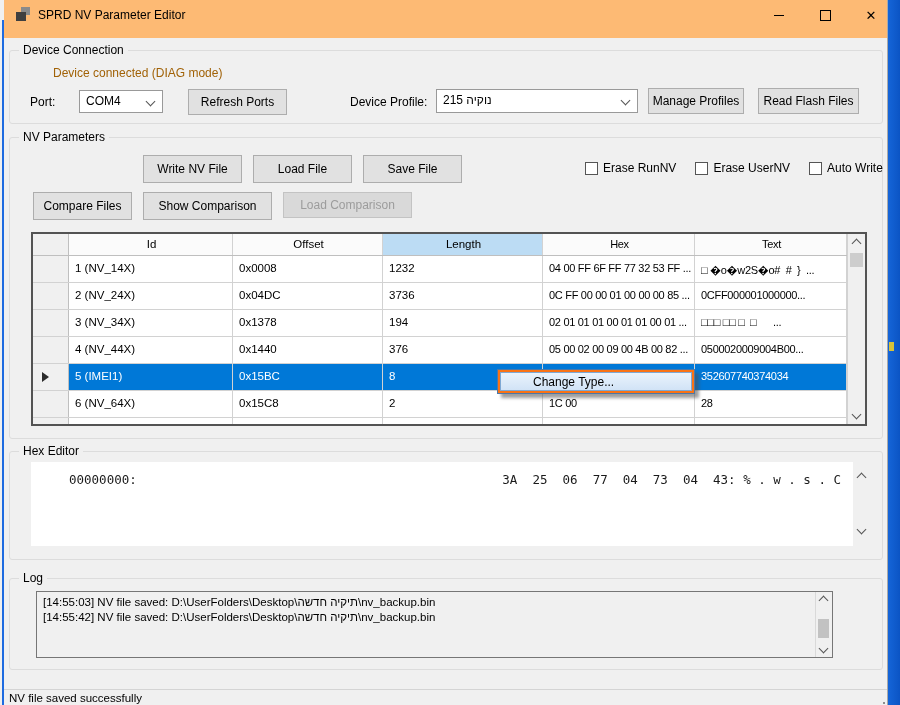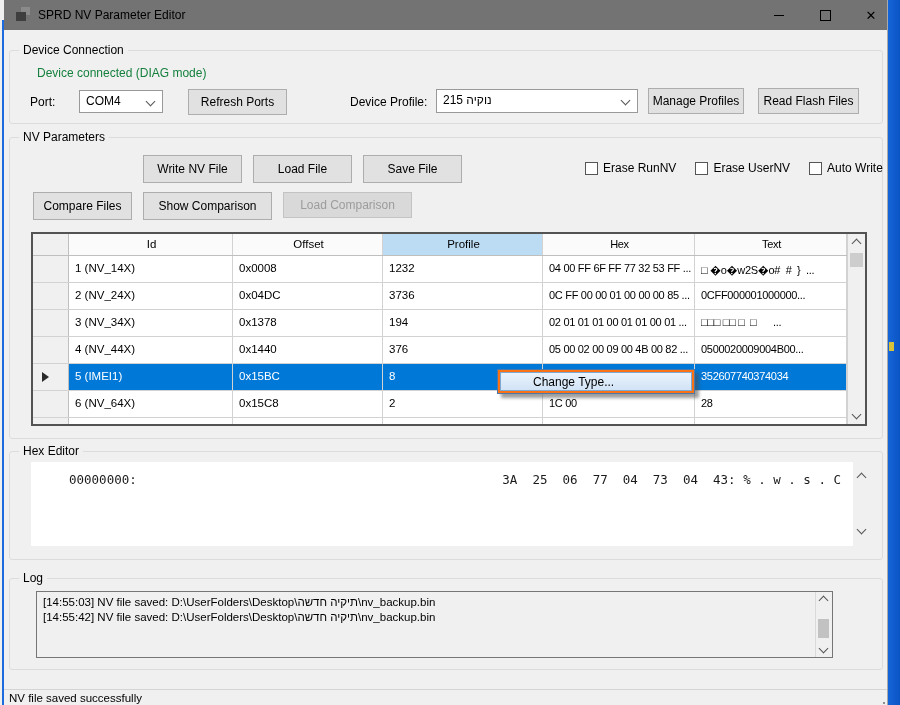--- a/index.html
+++ b/index.html
@@ -11,21 +11,21 @@
   
   .right-strip { position:absolute; right:0; top:0; width:12px; height:705px;
     background:linear-gradient(90deg,#1565d8,#0b54c4); }
   .left-strip { position:absolute; left:2px; top:20px; width:2px; height:685px; background:#1e6be0; }
   .bg-artifact { position:absolute; left:889px; top:342px; width:5px; height:9px; background:#d8c23a; }
 
   .window { position:absolute; left:4px; top:0; width:884px; height:705px;
     background:#f0f0f0; border-right:1px solid #a9a9a9; box-sizing:border-box; }
 
   
-  .titlebar { position:absolute; left:0; top:0; right:0; height:30px; background:#737373; }
+  .titlebar { position:absolute; left:0; top:0; right:0; height:38px; background:#fdba74; }
   .app-icon { position:absolute; left:12px; top:7px; width:16px; height:16px; }
   .app-icon .b1 { position:absolute; left:5px; top:0; width:9px; height:8px; background:#8a8a8a; }
   .app-icon .b2 { position:absolute; left:0; top:5px; width:10px; height:9px; background:#3f3f3f; }
   .title-text { position:absolute; left:34px; top:8px; font-size:12px; white-space:nowrap; }
   .win-btn { position:absolute; top:0; width:45px; height:30px; display:flex; align-items:center; justify-content:center; }
   .wb-min { left:752px; } .wb-max { left:799px; } .wb-close { left:845px; width:44px; font-size:13px; }
   .min-bar { width:10px; height:1px; background:#000; }
   .max-box { width:9px; height:9px; border:1px solid #000; }
 
   
@@ -106,21 +106,21 @@
   .log-scroll .arr.top { top:5px; } .log-scroll .arr.bot { bottom:5px; }
   .log-thumb { position:absolute; left:2px; top:27px; width:11px; height:19px; background:#c2c2c2; }
 
   
   .statusbar { position:absolute; left:0; right:0; top:689px; height:16px;
     background:#f0f0f0; border-top:1px solid #d4d4d4; box-sizing:content-box; overflow:hidden; }
   .statusbar .txt { padding:2px 0 0 5px; font-size:11.5px; white-space:nowrap; }
   .grip { position:absolute; right:2px; bottom:2px; width:2px; height:2px; background:#8f8f8f;
     box-shadow:-4px 4px 0 #8f8f8f, 0 4px 0 #8f8f8f; }
 
-  .green { color:#15803d; }
+  .green { color:#a16207;margin-left:16px; }
 </style>
 </head>
 <body>
 
 <div class="left-strip"></div>
 <div class="right-strip"></div>
 <div class="bg-artifact"></div>
 
 <div class="window">
 
@@ -183,21 +183,21 @@
 
     <div class="btn" style="left:23px; top:54px; width:99px; height:28px;">Compare Files</div>
     <div class="btn" style="left:133px; top:54px; width:129px; height:28px;">Show Comparison</div>
     <div class="btn disabled" style="left:273px; top:54px; width:129px; height:26px;">Load Comparison</div>
 
     <div class="grid">
       <div class="grid-row header">
         <div class="gcell c-rh"></div>
         <div class="gcell c-id">Id</div>
         <div class="gcell c-off">Offset</div>
-        <div class="gcell c-len">Profile</div>
+        <div class="gcell c-len">Length</div>
         <div class="gcell c-hex">Hex</div>
         <div class="gcell c-text">Text</div>
       </div>
 
       <div class="grid-row">
         <div class="gcell c-rh"></div>
         <div class="gcell c-id">1 (NV_14X)</div>
         <div class="gcell c-off">0x0008</div>
         <div class="gcell c-len">1232</div>
         <div class="gcell c-hex">04 00 FF 6F FF 77 32 53 FF ...</div>

